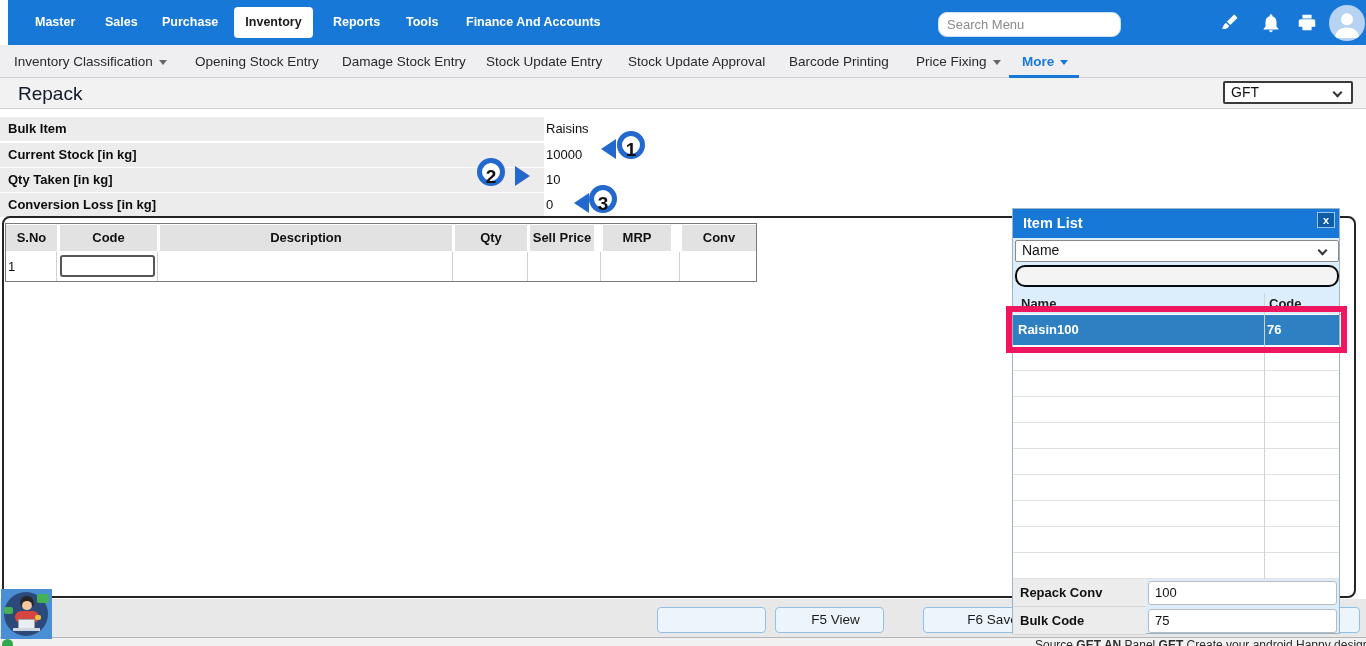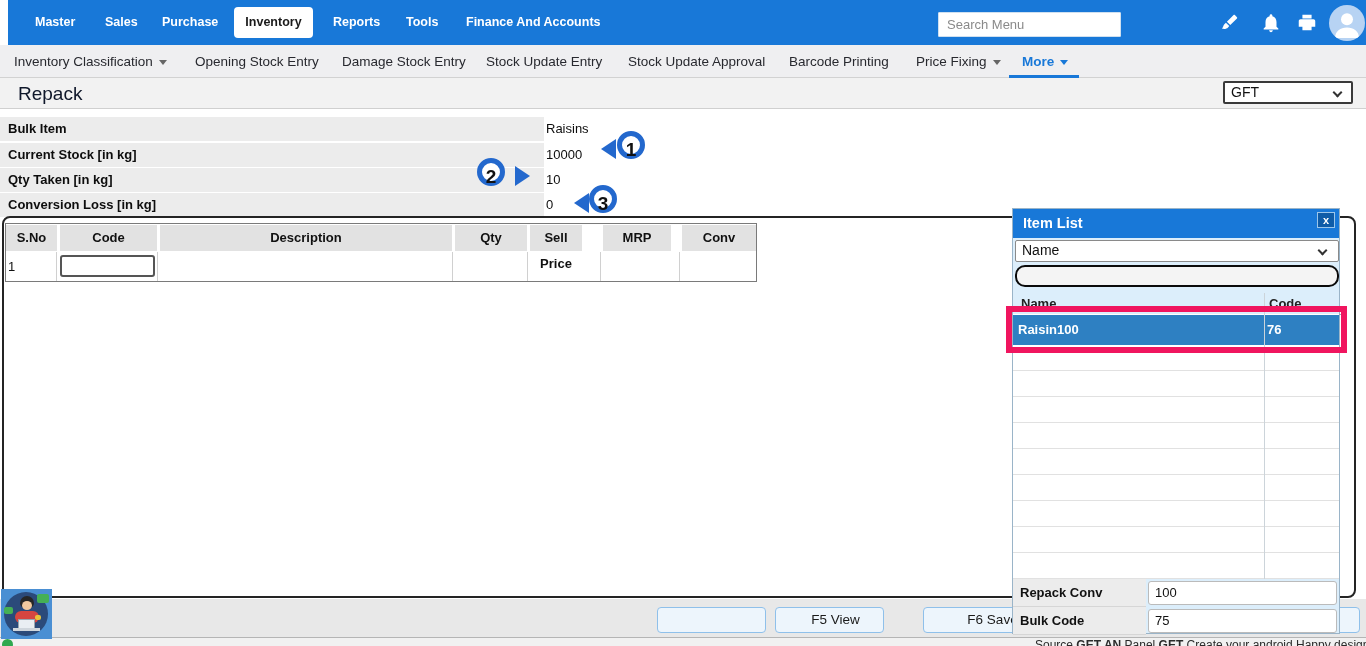--- a/index.html
+++ b/index.html
@@ -7,21 +7,21 @@
   #app {
     position:relative; width:1366px; height:646px; overflow:hidden;
     font-family:"Liberation Sans", sans-serif; background:#fff; color:#111;
   }
 
   
   #topbar { position:absolute; left:0; top:0; width:1366px; height:45px; background:#1878d8; z-index:6;margin-left:8px; }
   .tmenu { position:absolute; top:0; height:45px; line-height:45px; color:#fff; font-size:12.5px; font-weight:bold; cursor:pointer; }
   #menu-pill { position:absolute; left:226px; top:7px; width:79px; height:31px; background:#fff; border-radius:4px;
     color:#1a1a1a; font-size:12.5px; font-weight:bold; text-align:center; line-height:31px; cursor:pointer; }
-  #search-menu { position:absolute; left:930px; top:12px; width:183px; height:25px; border:1px solid #cfe0f0; border-radius:1px;
+  #search-menu { position:absolute; left:930px; top:12px; width:183px; height:25px; border:1px solid #cfe0f0; border-radius:9px;
     padding:0 8px; font-size:13px; font-family:"Liberation Sans",sans-serif; color:#333; outline:none; }
   #search-menu::placeholder { color:#8a8a8a; }
   .topicon { position:absolute; top:12px; width:22px; height:22px; cursor:pointer; }
   #avatar { position:absolute; left:1321px; top:5px; width:36px; height:36px; border-radius:50%; background:#b7d3f3; overflow:hidden; cursor:pointer; }
 
   
   #subnav { position:absolute; left:0; top:45px; width:1366px; height:33px; background:#efeff1; border-bottom:1px solid #d2d2d2; z-index:5; }
   .snitem { position:absolute; top:0; height:33px; line-height:33px; font-size:13.5px; color:#28292f; cursor:pointer; white-space:nowrap; }
   .caret { display:inline-block; width:0; height:0; border-left:4px solid transparent; border-right:4px solid transparent;
     border-top:5px solid #666; margin-left:6px; vertical-align:middle; }
@@ -173,21 +173,21 @@
   <div class="callout" style="left:589px; top:185px">3</div>
   <div class="tri left" style="left:574px; top:193px"></div>
 
   <div id="workbox"></div>
 
   <div id="items-table-outline"></div>
   <div class="th" style="left:6px;   width:51px">S.No</div>
   <div class="th" style="left:60px;  width:97px">Code</div>
   <div class="th" style="left:160px; width:292px">Description</div>
   <div class="th" style="left:455px; width:72px">Qty</div>
-  <div class="th" style="left:530px; width:52px">Sell Price</div>
+  <div class="th" style="left:530px; width:64px">Sell Price</div>
   <div class="th" style="left:603px; width:68px">MRP</div>
   <div class="th" style="left:682px; width:74px">Conv</div>
 
   <div class="td-line" style="left:6px;   width:51px"></div>
   <div class="td-line" style="left:58px;  width:100px"></div>
   <div class="td-line" style="left:159px; width:294px"></div>
   <div class="td-line" style="left:454px; width:74px"></div>
   <div class="td-line" style="left:529px; width:72px"></div>
   <div class="td-line" style="left:602px; width:78px"></div>
 

